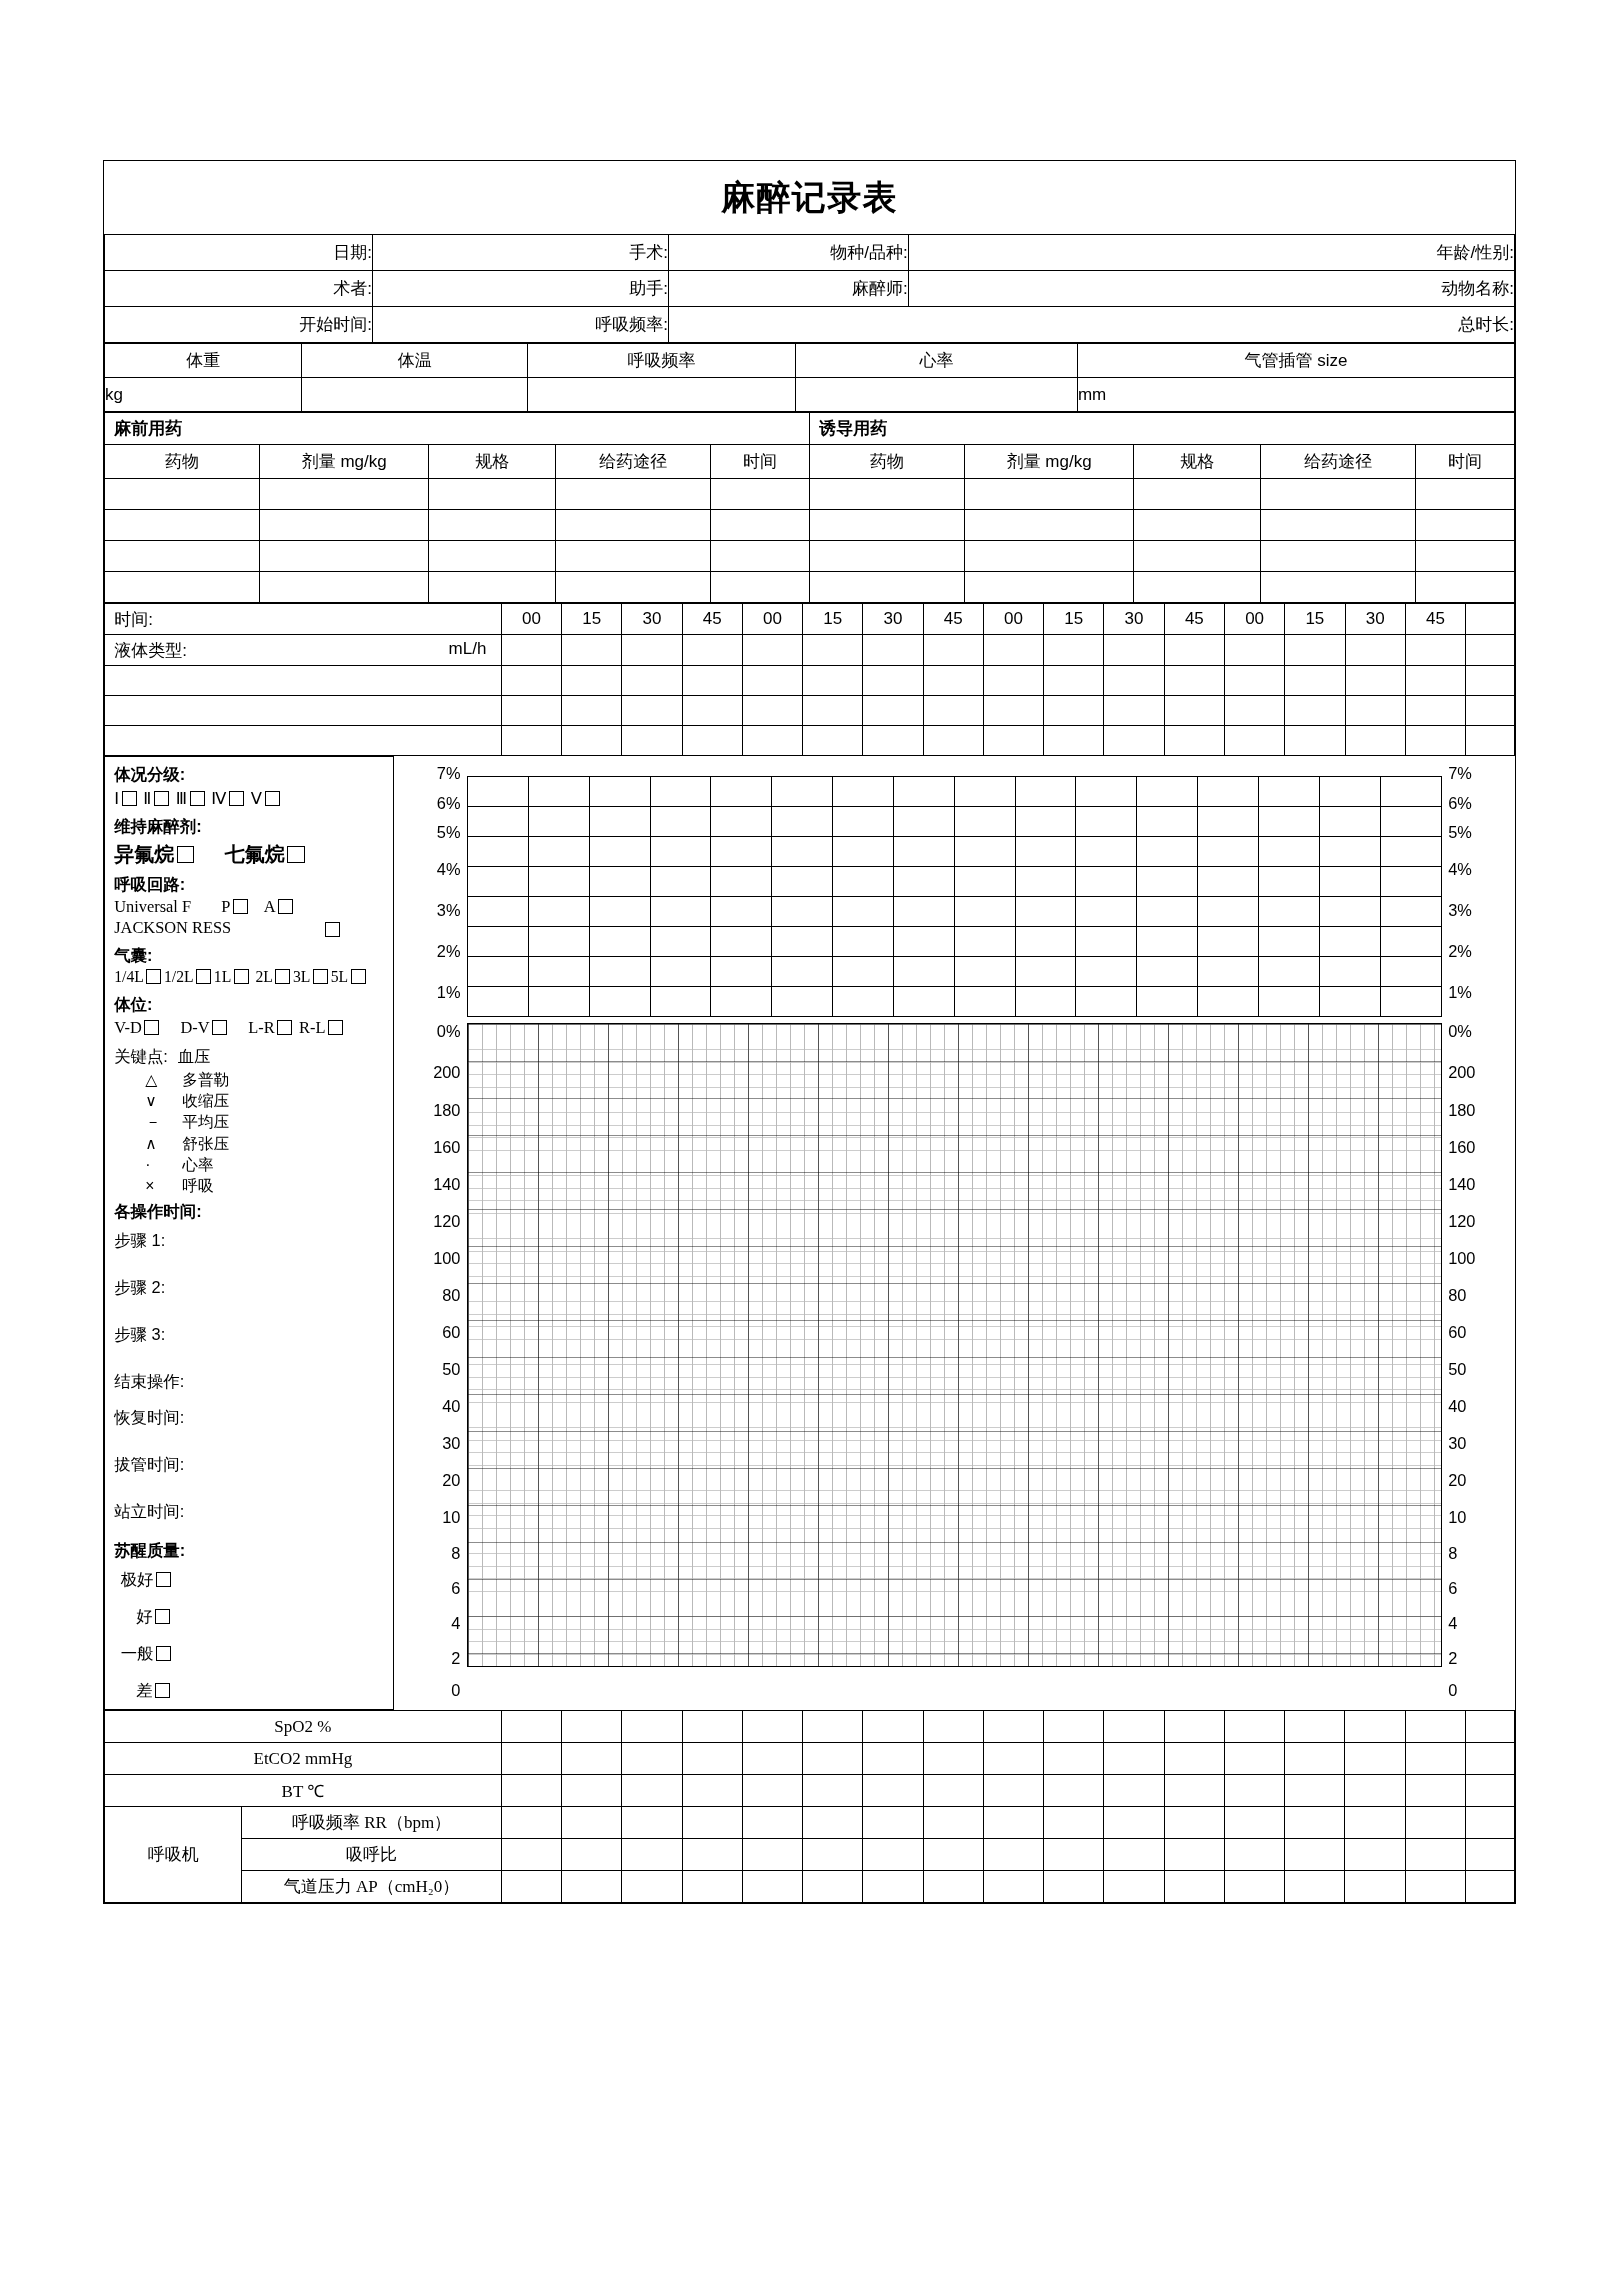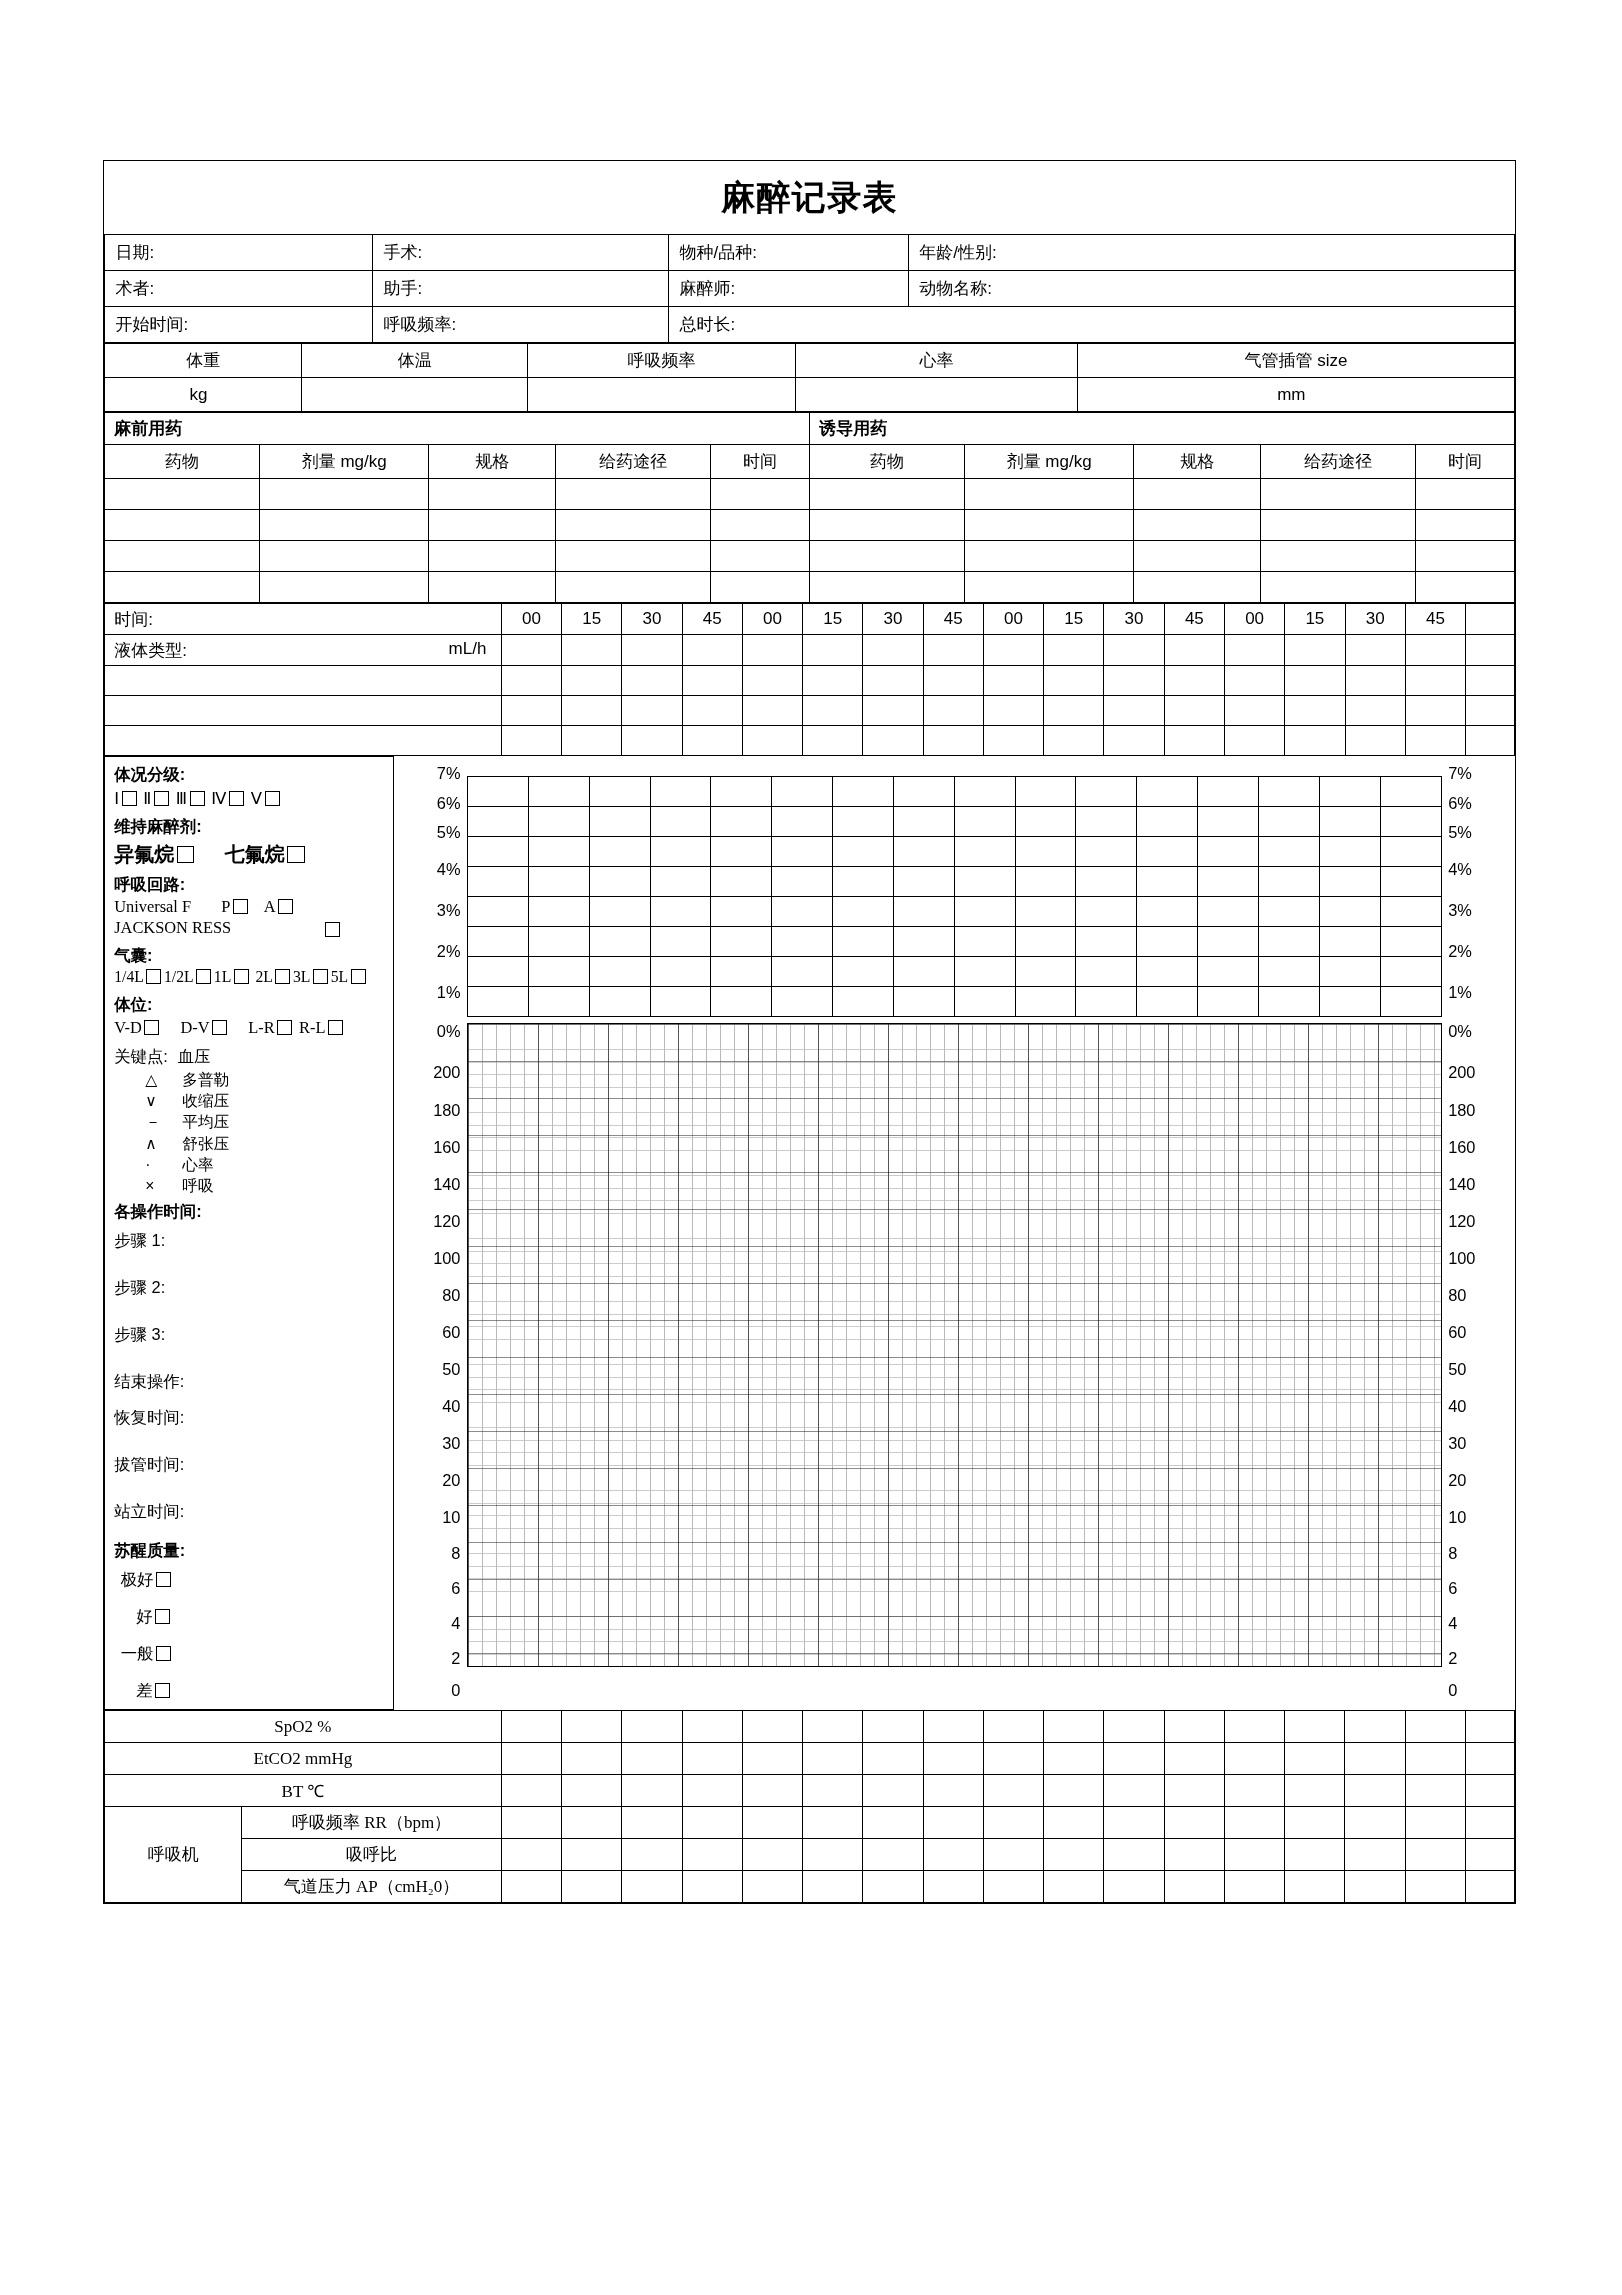--- a/index.html
+++ b/index.html
@@ -2,23 +2,23 @@
 <html style="font-size:10.5px"><head>
 <meta charset="utf-8">
 <style>
   html,body{margin:0;padding:0;background:#ffffff;}
   body{width:1623px;height:2295px;font-family:"Liberation Sans", sans-serif;color:#000;}
   .page{position:relative;width:1623px;height:2295px;box-sizing:border-box;padding:0;}
   .sheet{position:absolute;left:103px;top:160px;width:1413px;border:1.3px solid #000;box-sizing:border-box;background:#fff;}
   .title{text-align:center;font-size:34px;font-weight:bold;padding:14.4px 0 13px 0;letter-spacing:1.3px;}
   table{border-collapse:collapse;width:100%;}
   td,th{border:0.7px solid #000;font-size:17px;padding:0;vertical-align:middle;}
-  .hdrow td{height:35px;padding-left:10.5px;}
+  .hdrow td{height:35px;padding-left:10.5px;text-align:right;}
   .ctr{text-align:center;}
-  .rt{text-align:center;padding-right:9.2px;}
+  .rt{text-align:left;padding-right:9.2px;}
   .bold{font-weight:normal;}
   .serif{font-family:"Liberation Serif", serif;}
   .emptyrow td{height:29px;}
   .drugtbl td{height:30px;}
   .sectlabel{font-weight:bold;font-size:17px;padding-left:9.2px;}
   .leftpanel{font-size:16.4px;line-height:1.05;padding:6.5px 0 0 9.2px;vertical-align:top;}
   .leftpanel .blk{font-weight:bold;margin-top:10.5px;}
   .axis{font-size:16.4px;text-align:right;padding-right:6.5px;white-space:nowrap;}
   .axisL{font-size:16.4px;text-align:left;padding-left:6.5px;white-space:nowrap;}
   .chk{display:inline-block;width:13px;height:13px;border:1px solid #000;vertical-align:-2px;margin:0 2.6px;}

